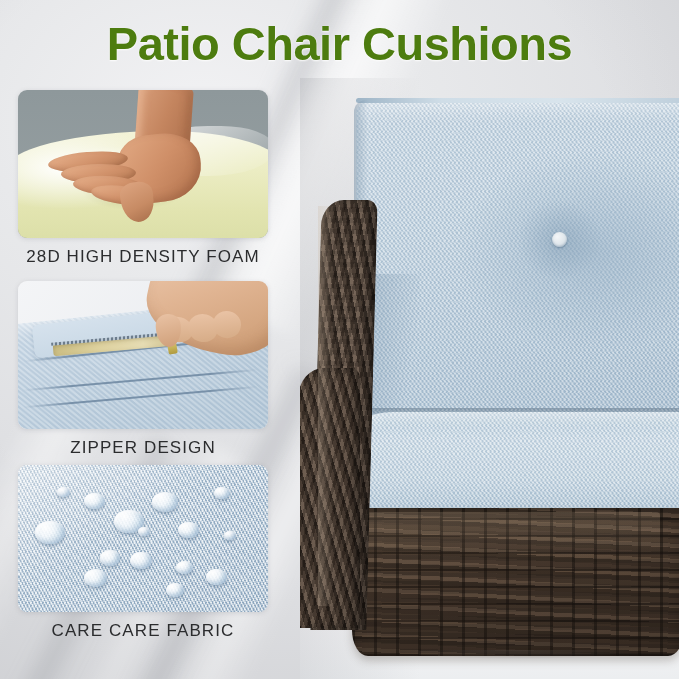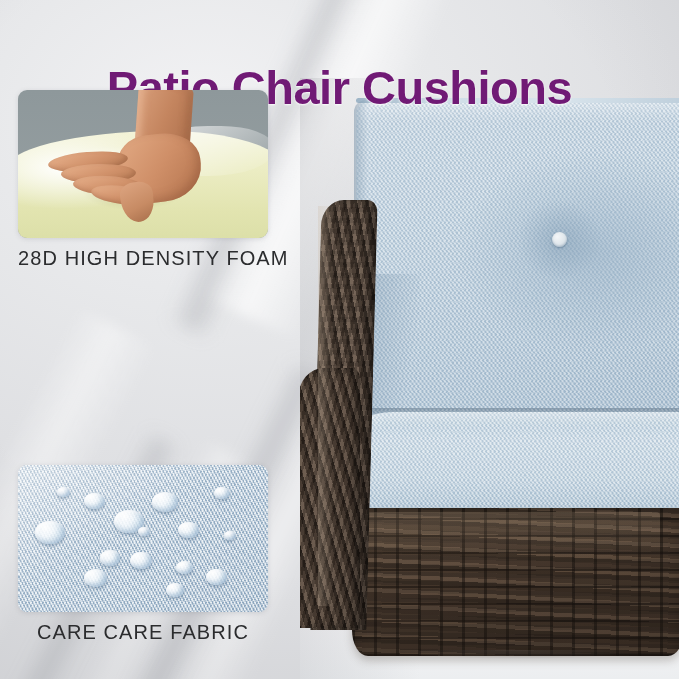--- a/index.html
+++ b/index.html
@@ -68,21 +68,21 @@
   .feature-img {
     position: relative;
     width: 250px;
     border-radius: 9px;
     overflow: hidden;
     box-shadow: 0 1px 5px rgba(90,95,105,0.18);
   }
   .feature-cap {
     margin-top: 9px;
     text-align: center;
-    font-size: 20px;
+    font-size: 17px;
     letter-spacing: 1.1px;
     color: #2b2c2e;
     white-space: nowrap;
   }
   #feature-1 { top: 90px; }
   #feature-1 .feature-img { height: 148px; }
   #feature-2 { top: 281px; }
   #feature-2 .feature-img { height: 148px; }
   #feature-3 { top: 465px; }
   #feature-3 .feature-img { height: 147px; }
@@ -394,40 +394,59 @@
     <div class="base-wicker"></div>
     <div class="base-weave-h"></div>
     <div class="base-hl"></div>
     <div class="base-shadow-under"></div>
 
     <div class="arm-wicker"></div>
     <div class="arm-front"></div>
     <div class="arm-hl"></div>
   </div>
 
-  <div class="title" style="color: #701a75; margin-top: 44px;">Patio Chair Cushions</div>
+  <div class="title" style="color: #4d7c0f;">Patio Chair Cushions</div>
 
   <div class="feature" id="feature-1">
     <div class="feature-img">
       <div class="foam-bg"></div>
       <div class="foam-block"></div>
       <div class="foam-dent"></div>
       <div class="foam-ridge"></div>
       <div class="foam-shadow"></div>
       <div class="arm"></div>
       <div class="palm"></div>
       <div class="finger f1"></div>
       <div class="finger f2"></div>
       <div class="finger f3"></div>
       <div class="finger f4"></div>
       <div class="thumb"></div>
     </div>
     <div class="feature-cap">28D HIGH DENSITY FOAM</div>
   </div>
 
+  <div class="feature" id="feature-2">
+    <div class="feature-img">
+      <div class="z-bg"></div>
+      <div class="z-cushion"></div>
+      <div class="z-seam z-seam-a"></div>
+      <div class="z-seam z-seam-b"></div>
+      <div class="z-seam z-seam-c"></div>
+      <div class="z-flap"></div>
+      <div class="z-open"></div>
+      <div class="z-teeth"></div>
+      <div class="z-pull"></div>
+      <div class="z-hand"></div>
+      <div class="z-knuckle z-k1"></div>
+      <div class="z-knuckle z-k2"></div>
+      <div class="z-knuckle z-k3"></div>
+      <div class="z-thumb2"></div>
+    </div>
+    <div class="feature-cap">ZIPPER DESIGN</div>
+  </div>
 
   <div class="feature" id="feature-3">
     <div class="feature-img" id="droplet-stage">
       <div class="w-bg"></div>
       <div class="w-sheen"></div>
     <div class="drop" style="left: 17px; top: 56px; width: 30px; height: 23.4px;"></div>
         <div class="drop" style="left: 66px; top: 28px; width: 21px; height: 16.38px;"></div>
         <div class="drop" style="left: 96px; top: 45px; width: 30px; height: 23.4px;"></div>
         <div class="drop" style="left: 82px; top: 85px; width: 20px; height: 15.6px;"></div>
         <div class="drop" style="left: 112px; top: 87px; width: 22px; height: 17.16px;"></div>

